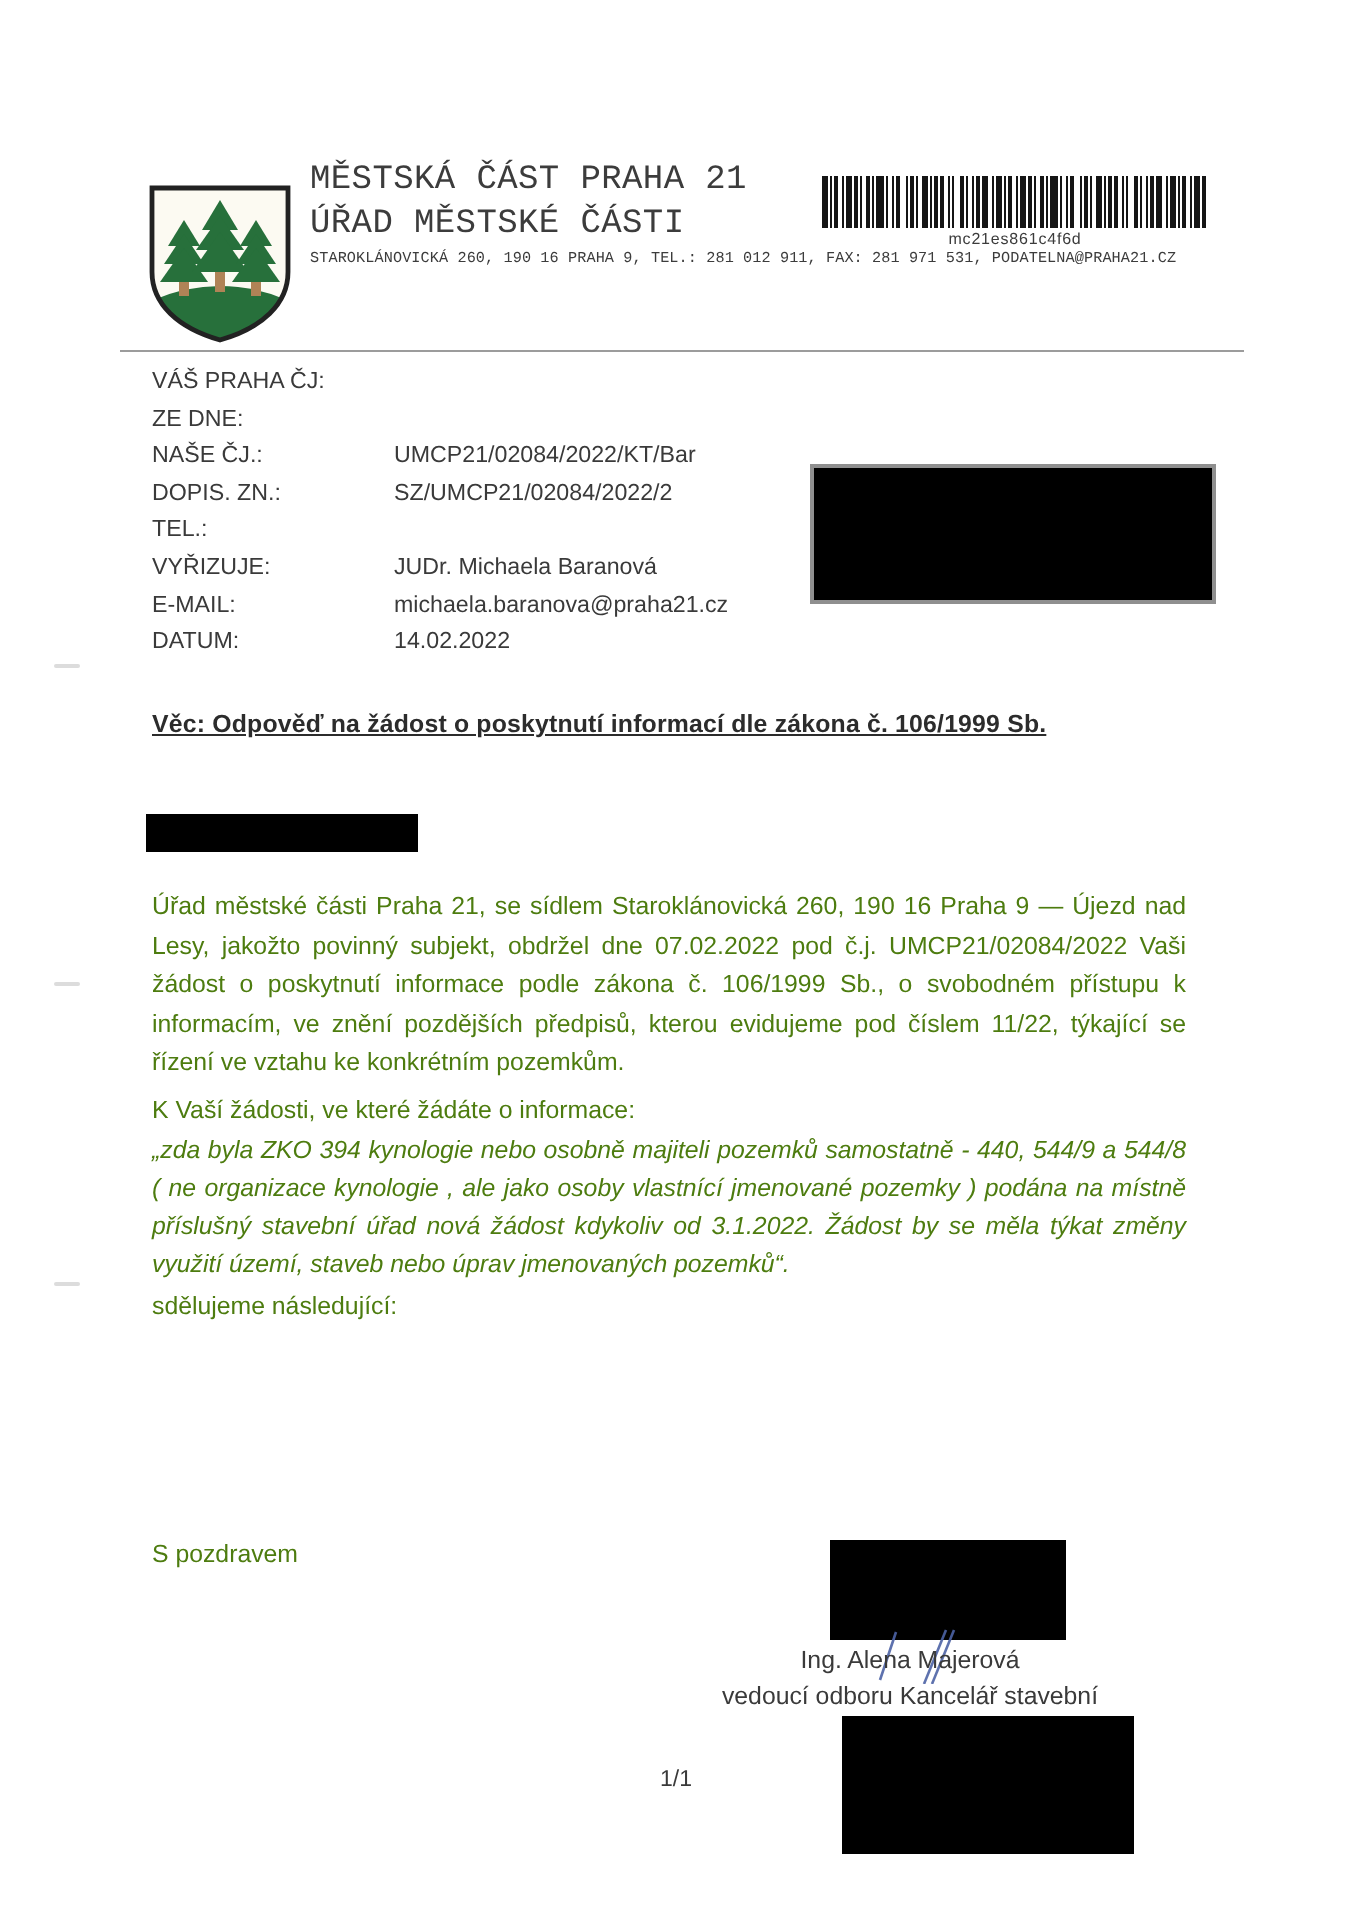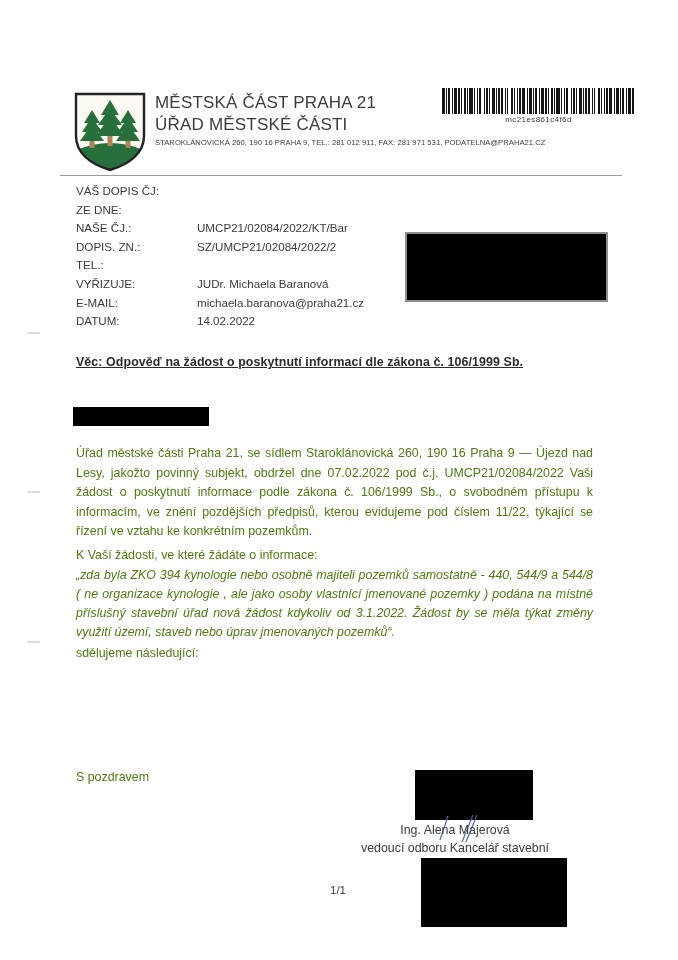--- a/index.html
+++ b/index.html
@@ -69,36 +69,36 @@
       <polygon points="40,18 52,35 28,35" fill="#27703b"></polygon>
       <polygon points="40,26 54,46 26,46" fill="#27703b"></polygon>
 
       <polygon points="58,20 66,33 50,33" fill="#27703b"></polygon>
       <polygon points="58,27 68,42 48,42" fill="#27703b"></polygon>
       <polygon points="58,34 70,51 46,51" fill="#27703b"></polygon>
     </g>
     <path d="M6 4 H74 V46 C74 62 61 74 40 80 C19 74 6 62 6 46 Z" fill="none" stroke="#222222" stroke-width="2.4"></path>
   </svg>
 
-  <div class="abs" style="left:155px; top:92px;">
+  <div class="abs" style="left:155px; top:80px;font-family:Liberation Mono, monospace;">
     <div class="org-name">MĚSTSKÁ ČÁST PRAHA 21</div>
     <div class="org-name">ÚŘAD MĚSTSKÉ ČÁSTI</div>
     <div class="address">STAROKLÁNOVICKÁ 260, 190 16 PRAHA 9, TEL.: 281 012 911, FAX: 281 971 531, PODATELNA@PRAHA21.CZ</div>
   </div>
 
-  <div class="abs" style="left:442px; top:88px; width:193px;">
+  <div class="abs" style="left:411px; top:88px; width:193px;">
     <div class="bars"><span class="b" style="width:3px"></span><span class="g" style="width:1px"></span><span class="b" style="width:1px"></span><span class="g" style="width:1px"></span><span class="b" style="width:2px"></span><span class="g" style="width:2px"></span><span class="b" style="width:1px"></span><span class="g" style="width:1px"></span><span class="b" style="width:3px"></span><span class="g" style="width:1px"></span><span class="b" style="width:2px"></span><span class="g" style="width:1px"></span><span class="b" style="width:1px"></span><span class="g" style="width:2px"></span><span class="b" style="width:2px"></span><span class="g" style="width:1px"></span><span class="b" style="width:1px"></span><span class="g" style="width:1px"></span><span class="b" style="width:4px"></span><span class="g" style="width:1px"></span><span class="b" style="width:1px"></span><span class="g" style="width:2px"></span><span class="b" style="width:1px"></span><span class="g" style="width:1px"></span><span class="b" style="width:2px"></span><span class="g" style="width:3px"></span><span class="b" style="width:1px"></span><span class="g" style="width:1px"></span><span class="b" style="width:2px"></span><span class="g" style="width:1px"></span><span class="b" style="width:1px"></span><span class="g" style="width:2px"></span><span class="b" style="width:3px"></span><span class="g" style="width:1px"></span><span class="b" style="width:1px"></span><span class="g" style="width:1px"></span><span class="b" style="width:2px"></span><span class="g" style="width:1px"></span><span class="b" style="width:2px"></span><span class="g" style="width:2px"></span><span class="b" style="width:1px"></span><span class="g" style="width:1px"></span><span class="b" style="width:1px"></span><span class="g" style="width:3px"></span><span class="b" style="width:2px"></span><span class="g" style="width:1px"></span><span class="b" style="width:1px"></span><span class="g" style="width:2px"></span><span class="b" style="width:1px"></span><span class="g" style="width:1px"></span><span class="b" style="width:2px"></span><span class="g" style="width:1px"></span><span class="b" style="width:3px"></span><span class="g" style="width:2px"></span><span class="b" style="width:1px"></span><span class="g" style="width:1px"></span><span class="b" style="width:3px"></span><span class="g" style="width:1px"></span><span class="b" style="width:1px"></span><span class="g" style="width:1px"></span><span class="b" style="width:2px"></span><span class="g" style="width:2px"></span><span class="b" style="width:1px"></span><span class="g" style="width:1px"></span><span class="b" style="width:3px"></span><span class="g" style="width:1px"></span><span class="b" style="width:2px"></span><span class="g" style="width:1px"></span><span class="b" style="width:1px"></span><span class="g" style="width:2px"></span><span class="b" style="width:2px"></span><span class="g" style="width:1px"></span><span class="b" style="width:1px"></span><span class="g" style="width:1px"></span><span class="b" style="width:4px"></span><span class="g" style="width:1px"></span><span class="b" style="width:1px"></span><span class="g" style="width:2px"></span><span class="b" style="width:1px"></span><span class="g" style="width:1px"></span><span class="b" style="width:2px"></span><span class="g" style="width:3px"></span><span class="b" style="width:1px"></span><span class="g" style="width:1px"></span><span class="b" style="width:2px"></span><span class="g" style="width:1px"></span><span class="b" style="width:1px"></span><span class="g" style="width:2px"></span><span class="b" style="width:3px"></span><span class="g" style="width:1px"></span><span class="b" style="width:1px"></span><span class="g" style="width:1px"></span><span class="b" style="width:2px"></span><span class="g" style="width:1px"></span><span class="b" style="width:2px"></span><span class="g" style="width:2px"></span><span class="b" style="width:1px"></span><span class="g" style="width:1px"></span><span class="b" style="width:1px"></span><span class="g" style="width:3px"></span><span class="b" style="width:2px"></span><span class="g" style="width:1px"></span><span class="b" style="width:1px"></span><span class="g" style="width:2px"></span><span class="b" style="width:1px"></span><span class="g" style="width:1px"></span><span class="b" style="width:2px"></span><span class="g" style="width:1px"></span><span class="b" style="width:3px"></span><span class="g" style="width:2px"></span><span class="b" style="width:1px"></span><span class="g" style="width:1px"></span><span class="b" style="width:3px"></span><span class="g" style="width:1px"></span><span class="b" style="width:1px"></span><span class="g" style="width:1px"></span><span class="b" style="width:2px"></span><span class="g" style="width:2px"></span><span class="b" style="width:1px"></span><span class="g" style="width:1px"></span><span class="b" style="width:3px"></span><span class="g" style="width:1px"></span><span class="b" style="width:2px"></span><span class="g" style="width:1px"></span></div>
     <div class="bc-label">mc21es861c4f6d</div>
   </div>
 
   <div class="abs rule" style="left:60px; top:175px; width:562px;"></div>
 
   <div class="abs" style="left:76px; top:184px; width:330px;">
     <div class="meta-row">
-      <span class="meta-label">VÁŠ DOPIS ČJ:</span>
+      <span class="meta-label">VÁŠ PRAHA ČJ:</span>
       <span class="meta-value"></span>
     </div>
     <div class="meta-row">
       <span class="meta-label">ZE DNE:</span>
       <span class="meta-value"></span>
     </div>
     <div class="meta-row">
       <span class="meta-label">NAŠE ČJ.:</span>
       <span class="meta-value">UMCP21/02084/2022/KT/Bar</span>
     </div>

